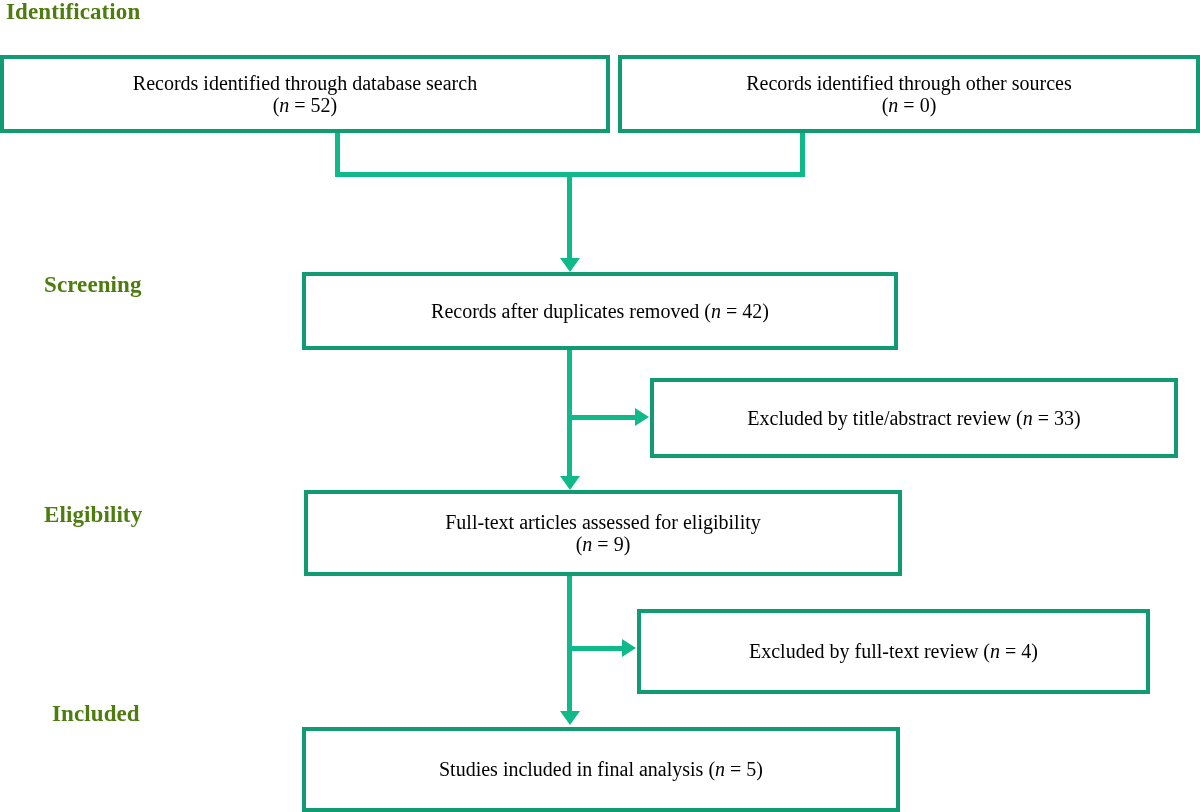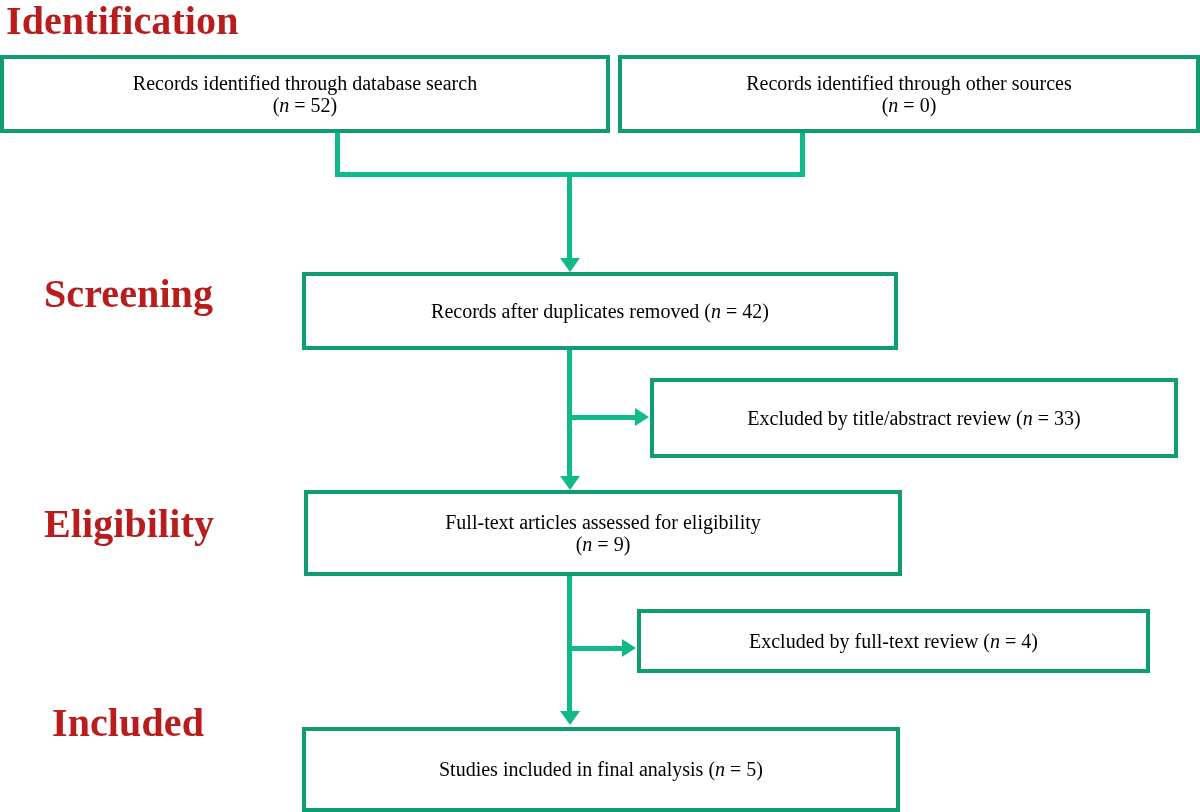--- a/index.html
+++ b/index.html
@@ -17,23 +17,23 @@
     width: 1200px;
     height: 812px;
     background: #ffffff;
     overflow: hidden;
   }
   
   .stage-label {
     position: absolute;
     font-family: "Liberation Serif", "DejaVu Serif", serif;
     font-weight: bold;
-    font-size: 40px;
+    font-size: 23px;
     line-height: 1.05;
-    color: #b91c1c;
+    color: #4d7c0f;
     white-space: nowrap;
     letter-spacing: 0.1px;
   }
   #label-identification { left: 6px;  top: 0px; }
   #label-screening    { left: 44px;  top: 273px; text-align: center; }
   #label-eligibility  { left: 44px;  top: 503px; }
   #label-included     { left: 52px;  top: 702px; text-align: right; }
 
   
   .node {
@@ -54,21 +54,21 @@
     font-style: italic;
     font-family: "Liberation Serif", "DejaVu Serif", serif;
   }
 
   #box-db      { left: 0px;   top: 55px;  width: 610px; height: 78px; }
   #box-other   { left: 618px; top: 55px;  width: 582px; height: 78px; }
   #box-dedup   { left: 302px; top: 272px; width: 596px; height: 78px;
                  align-items: center; }
   #box-excl1   { left: 650px; top: 378px; width: 528px; height: 80px; }
   #box-elig    { left: 304px; top: 490px; width: 598px; height: 86px; }
-  #box-excl2   { left: 637px; top: 609px; width: 513px; height: 64px; }
+  #box-excl2   { left: 637px; top: 609px; width: 513px; height: 85px; }
   #box-incl    { left: 302px; top: 727px; width: 598px; height: 85px; }
 
   
   .conn {
     position: absolute;
     background: #10b98a;
   }
   .vline { width: 5px; }
   .hline { height: 5px; }
 

